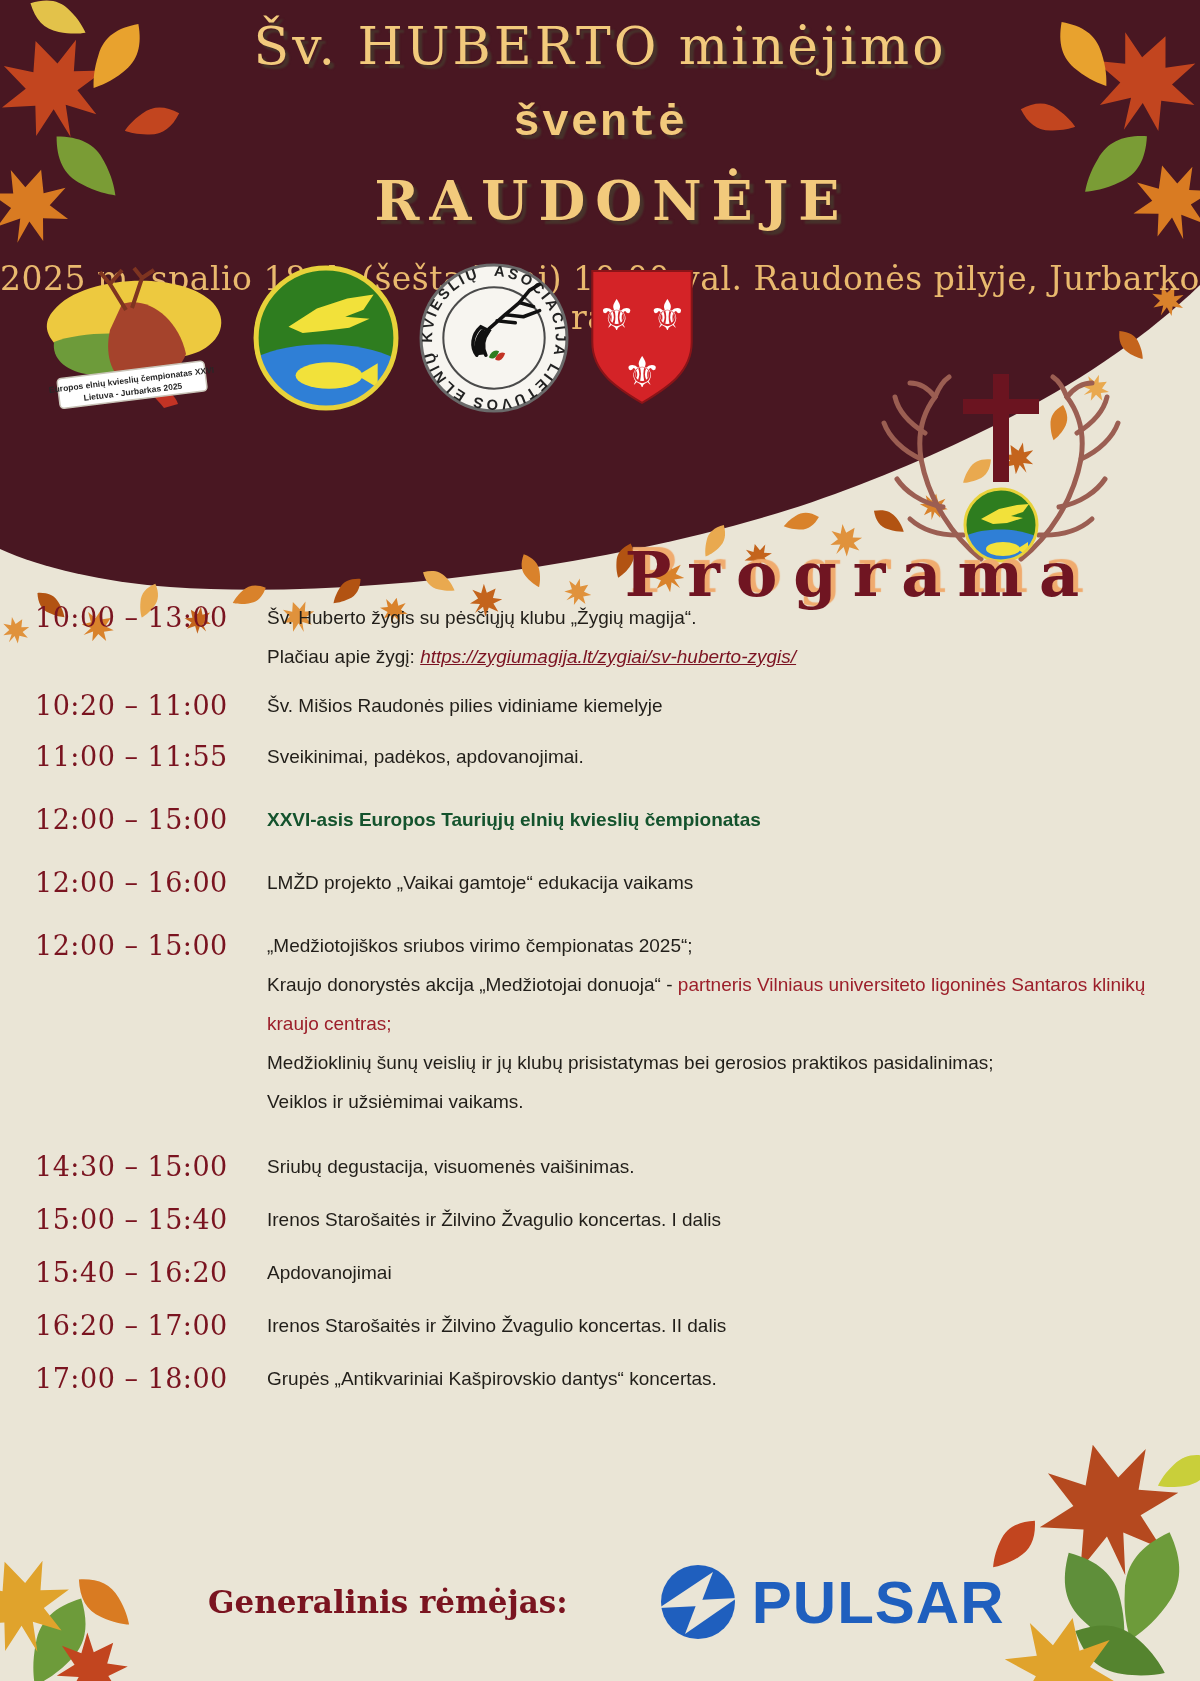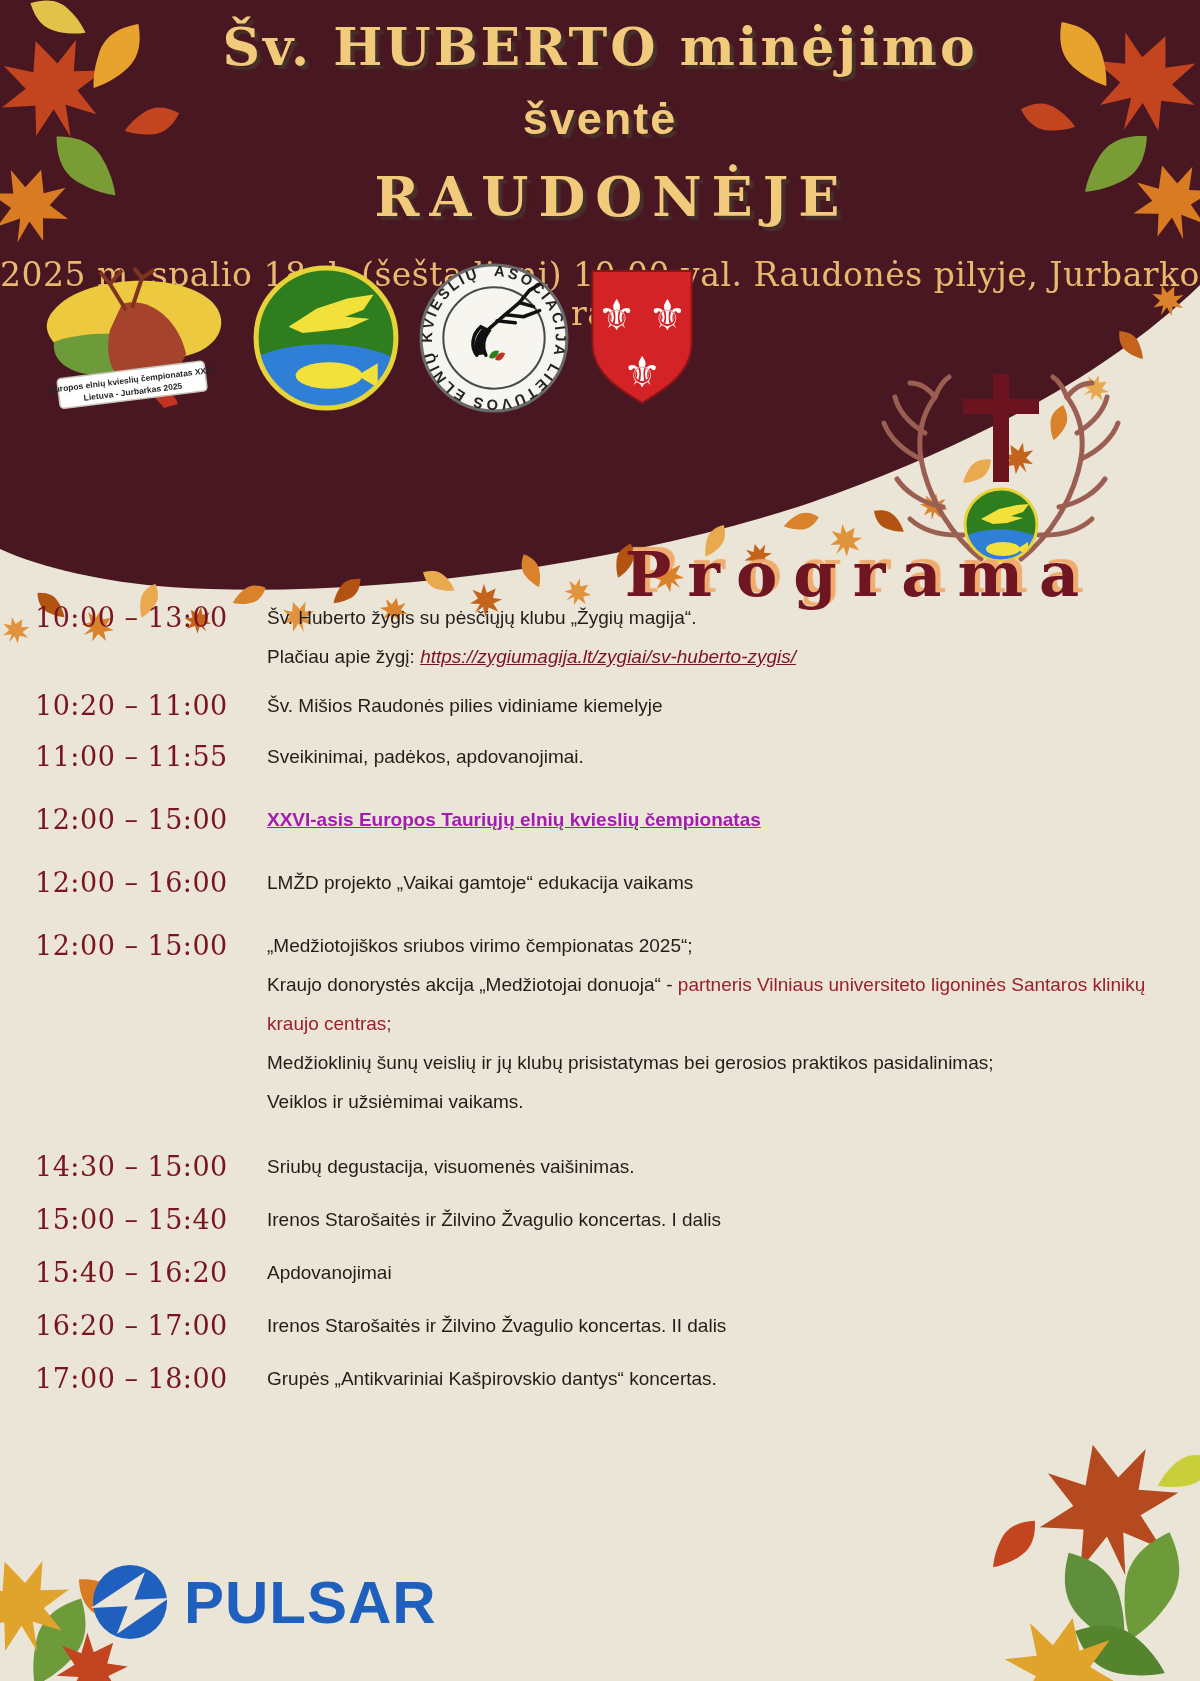--- a/index.html
+++ b/index.html
@@ -4,42 +4,42 @@
 <style>
   html,body{margin:0;padding:0;}
   body{
     width:1200px;height:1681px;position:relative;overflow:hidden;
     background:#eae5d6;
     font-family:"Liberation Sans",sans-serif;
   }
   .bg{position:absolute;left:0;top:0;z-index:0;}
   
   .header{position:absolute;left:0;top:0;width:1200px;text-align:center;z-index:3;color:#f2ca7c;}
-  .title1{margin-top:16px;font-family:"DejaVu Serif",serif;font-weight:bold;font-size:52px;letter-spacing:3px;
+  .title1{margin-top:16px;font-family:"DejaVu Serif",serif;font-weight:normal;font-size:52px;letter-spacing:3px;
           text-shadow:4px 4px 2px rgba(70,55,45,.85);}
-  .title2{margin-top:16px;font-family:Liberation Sans, sans-serif;font-weight:bold;font-size:45px;letter-spacing:2px;
+  .title2{margin-top:22px;font-family:Liberation Mono, monospace;font-weight:bold;font-size:45px;letter-spacing:2px;
           text-shadow:4px 4px 2px rgba(70,55,45,.85);}
   .title3{margin-top:20px;font-family:"DejaVu Serif",serif;font-weight:bold;font-size:54px;letter-spacing:10px;
           text-shadow:4px 4px 2px rgba(70,55,45,.85);padding-left:24px;}
   .dateline{margin-top:26px;font-family:"DejaVu Serif",serif;font-size:33px;color:#e9b96e;letter-spacing:.5px;}
   
   .logos{position:absolute;left:26px;top:262px;display:flex;align-items:center;gap:16px;z-index:3;}
   
   .emblem{position:absolute;left:836px;top:372px;z-index:3;}
   
   .programa{position:absolute;left:580px;top:538px;width:560px;text-align:center;z-index:3;
     font-family:"DejaVu Serif",serif;font-weight:bold;font-size:62px;letter-spacing:16px;color:#701522;
     text-shadow:5px -4px 1px #f0ab6e;}
   
   .schedule{position:absolute;left:0;top:598px;width:1200px;padding:0 16px;box-sizing:border-box;z-index:3;margin-left:19px;}
   .row{display:flex;align-items:flex-start;}
   .time{flex:0 0 232px;font-family:"DejaVu Serif",serif;font-size:27px;color:#7a1420;line-height:39px;letter-spacing:.5px;}
   .desc{font-size:19px;color:#211e19;line-height:39px;max-width:930px;}
   .red{color:#9c1f2a;}
-  .boldred{color:#a21caf;font-weight:bold;text-decoration:underline;}
+  .boldred{color:#14532d;font-weight:bold;}
   a.plink,.plink{color:#7c1322;font-style:italic;text-decoration:underline;cursor:pointer;}
   .mb-a{margin-bottom:10px;} .mb-b{margin-bottom:12px;} .mb-c{margin-bottom:24px;}
   .mb-d{margin-bottom:26px;} .mb-e{margin-bottom:14px;}
   
   .footer{position:absolute;left:0;top:1562px;width:1200px;display:flex;align-items:center;z-index:3;}
   .sponsor-label{margin-left:208px;font-family:"DejaVu Serif",serif;font-weight:bold;font-size:31px;color:#7a1420;}
   .pulsar{display:flex;align-items:center;gap:14px;margin-left:90px;}
   .pulsar-word{font-family:"Liberation Sans",sans-serif;font-weight:900;font-size:60px;color:#1f5fbe;letter-spacing:1px;}
 </style>
 </head>
@@ -294,20 +294,21 @@
   </div>
 
   <div class="row">
     <div class="time">17:00 – 18:00</div>
     <div class="desc">Grupės „Antikvariniai Kašpirovskio dantys“ koncertas.</div>
   </div>
 
 </div>
 
 <div class="footer">
+  <div class="sponsor-label">Generalinis rėmėjas:</div>
   <div class="pulsar">
     <svg width="80" height="80" viewBox="-40 -40 80 80">
       <circle cx="0" cy="0" r="37" fill="#1f5fbe"></circle>
       <polygon points="-39,6 15,-30 2,4" fill="#eae5d6"></polygon>
       <polygon points="39,-4 -13,32 0,-2" fill="#eae5d6"></polygon>
     </svg>
     <div class="pulsar-word">PULSAR</div>
   </div>
 </div>
 

